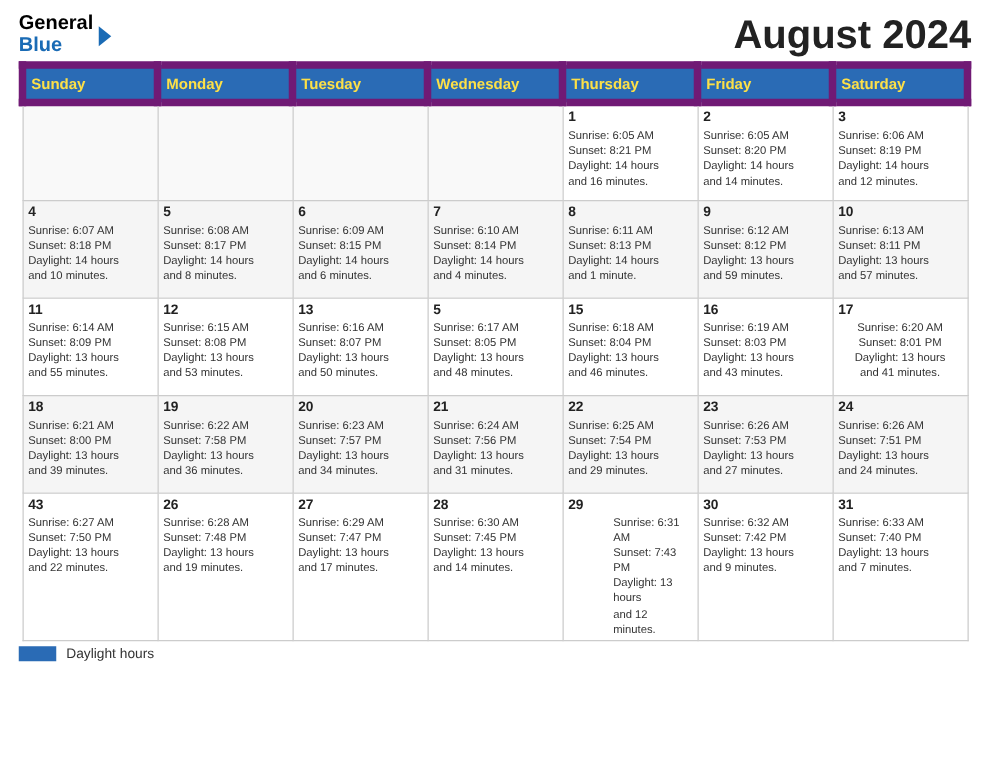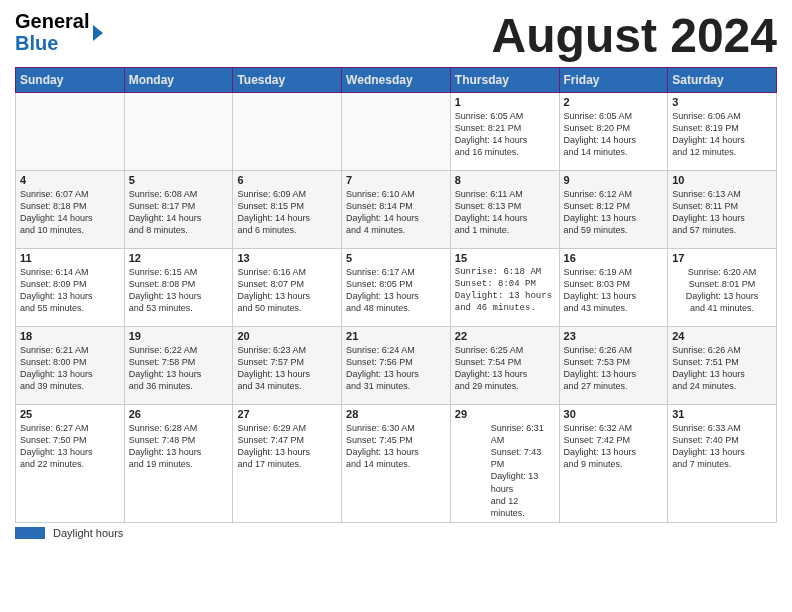--- a/index.html
+++ b/index.html
@@ -19,61 +19,61 @@
       justify-content: space-between;
       align-items: flex-start;
       margin-bottom: 4px;
     }
     .logo {
       display: flex;
       align-items: center;
       gap: 4px;
     }
     .logo-text {
-      font-size: 20px;
+      font-size: 16px;
       font-weight: bold;
       line-height: 1.1;
     }
     .logo-text .general { color: #000; }
     .logo-text .blue { color: #1a6bb5; }
     .logo-arrow {
       width: 0;
       height: 0;
       border-left: 10px solid #1a6bb5;
       border-top: 8px solid transparent;
       border-bottom: 8px solid transparent;
       margin-top: 2px;
     }
     .title-block {
       text-align: right;
     }
     .month-title {
-      font-size: 48px;
+      font-size: 32px;
       font-weight: bold;
       color: #222;
       line-height: 1.1;
     }
     .location {
       font-size: 14px;
       color: #333;
       font-weight: bold;
     }
     table {
       width: 100%;
       border-collapse: collapse;
       table-layout: fixed;
     }
     thead th {
       background: #2a6bb5;
-      color: #e5e5e5;
+      color: #fde047;
       font-size: 12px;
       font-weight: bold;
       padding: 5px 4px;
       text-align: left;
-      border: 1px solid #701a75;
+      border: 6px solid #701a75;
     }
     tbody td {
       border: 1px solid #ccc;
       vertical-align: top;
       padding: 3px 4px;
       font-size: 9.5px;
       color: #222;
       height: 78px;
       background: #fff;
     }
@@ -242,21 +242,21 @@
           </td>
           <td>
             <div class="day-num">5</div>
             <div class="day-info" style="white-space: pre-line;">Sunrise: 6:17 AM
 Sunset: 8:05 PM
 Daylight: 13 hours
 and 48 minutes.</div>
           </td>
           <td>
             <div class="day-num">15</div>
-            <div class="day-info" style="white-space: pre-line; font-family: Liberation Mono, monospace;">Sunrise: 6:18 AM
+            <div class="day-info" style="white-space: pre-line;">Sunrise: 6:18 AM
 Sunset: 8:04 PM
 Daylight: 13 hours
 and 46 minutes.</div>
           </td>
           <td>
             <div class="day-num">16</div>
             <div class="day-info" style="white-space: pre-line;">Sunrise: 6:19 AM
 Sunset: 8:03 PM
 Daylight: 13 hours
 and 43 minutes.</div>
@@ -315,21 +315,21 @@
           <td>
             <div class="day-num">24</div>
             <div class="day-info" style="white-space: pre-line;">Sunrise: 6:26 AM
 Sunset: 7:51 PM
 Daylight: 13 hours
 and 24 minutes.</div>
           </td>
         </tr>
         <tr>
           <td>
-            <div class="day-num">25</div>
+            <div class="day-num">43</div>
             <div class="day-info" style="white-space: pre-line;">Sunrise: 6:27 AM
 Sunset: 7:50 PM
 Daylight: 13 hours
 and 22 minutes.</div>
           </td>
           <td>
             <div class="day-num">26</div>
             <div class="day-info" style="white-space: pre-line;">Sunrise: 6:28 AM
 Sunset: 7:48 PM
 Daylight: 13 hours

